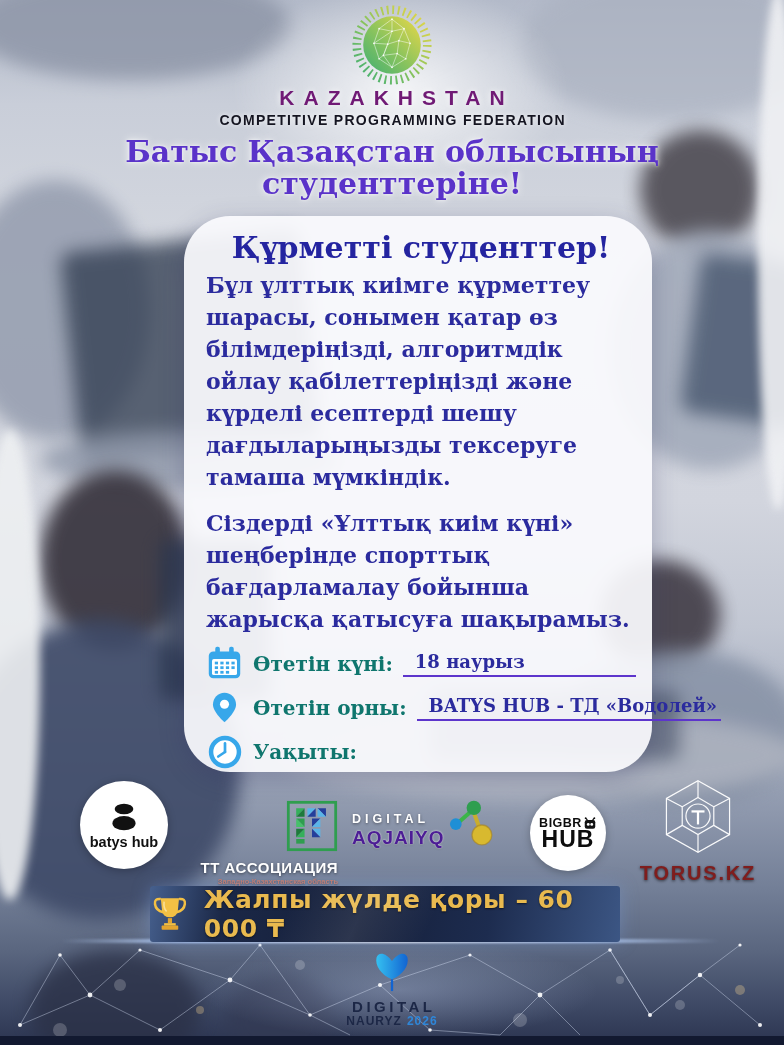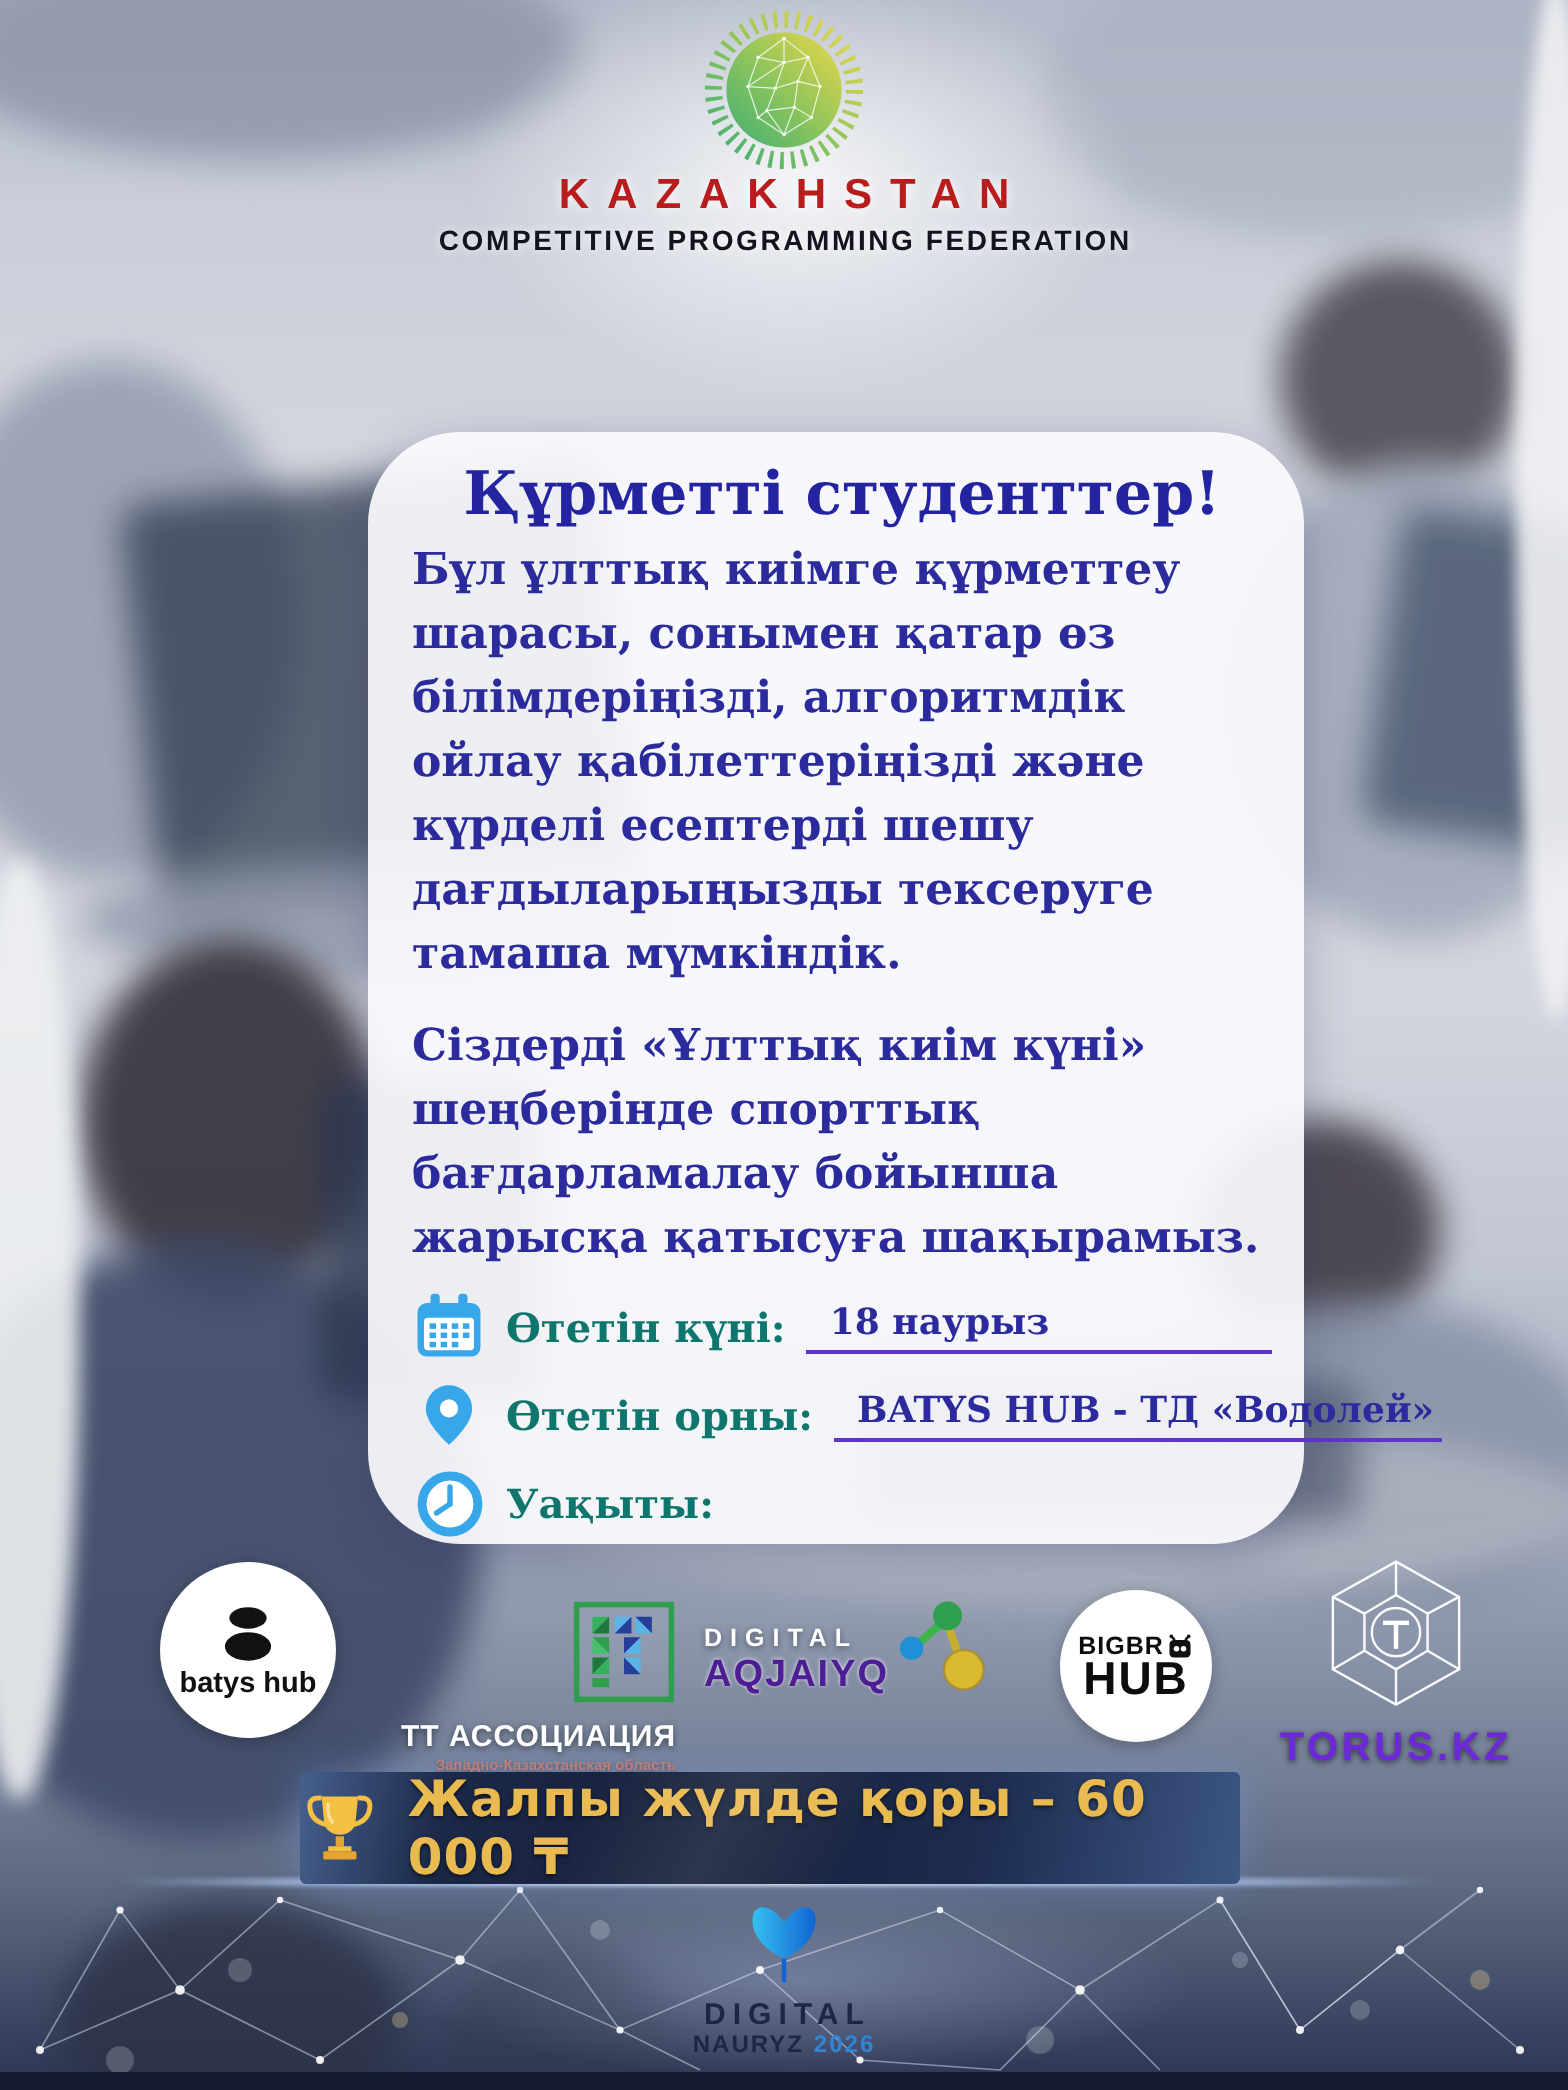--- a/index.html
+++ b/index.html
@@ -36,21 +36,21 @@
   .bottom-network{position:absolute;left:0;top:935px;width:784px;height:110px;}
   .bottom-strip{position:absolute;left:0;top:1036px;width:784px;height:9px;background:#121930;}
   .flare{position:absolute;left:60px;top:939px;width:660px;height:4px;filter:blur(1px);
     background:linear-gradient(90deg,transparent,rgba(190,215,255,.9) 20%,rgba(255,255,255,.95) 50%,rgba(190,215,255,.8) 80%,transparent);}
   .gold-dot{position:absolute;left:183px;top:929px;width:14px;height:8px;border-radius:7px 7px 0 0;
     background:#e9c050;filter:blur(1px);}
 
   
   .federation{position:absolute;left:0;right:0;top:2px;text-align:center;}
   .fed-emblem{display:block;margin:0 auto;}
-  .fed-name{font-size:21px;font-weight:600;letter-spacing:9px;padding-left:9px;color:#b91c1c;
+  .fed-name{font-size:21px;font-weight:600;letter-spacing:9px;padding-left:9px;color:#701a75;
     margin-top:-2px;text-shadow:0 0 6px rgba(255,255,255,.9);}
   .fed-sub{font-size:14px;font-weight:bold;letter-spacing:1.3px;padding-left:1.3px;color:#141420;
     margin-top:2px;text-shadow:0 0 5px rgba(255,255,255,.9);}
 
   
   .heading{position:absolute;left:0;right:0;top:136px;text-align:center;
     font-family:"DejaVu Serif","Liberation Serif",serif;font-weight:bold;font-size:30px;line-height:1.08;
     color:#5a33c9;text-shadow:0 0 8px rgba(255,255,255,.9),0 0 3px rgba(255,255,255,.7);}
 
   
@@ -85,21 +85,21 @@
   .aq-text{padding-top:14px;}
   .aq-digital{font-size:12.5px;font-weight:bold;color:#ffffff;letter-spacing:4px;
     text-shadow:0 1px 3px rgba(0,0,0,.45);}
   .aq-name{font-size:19px;font-weight:bold;color:#4c1d95;letter-spacing:1px;margin-top:1px;
     text-shadow:0 0 2px #fff,0 1px 2px rgba(0,0,0,.25);}
   .bigbro{left:530px;top:795px;width:76px;height:76px;border-radius:50%;background:#fff;
     display:flex;flex-direction:column;align-items:center;justify-content:center;
     box-shadow:0 2px 8px rgba(0,0,0,.25);}
   .bb-line1{display:flex;align-items:center;gap:1px;font-size:12.5px;font-weight:bold;color:#0d0d0d;letter-spacing:.5px;}
   .bb-line2{font-size:23px;font-weight:bold;color:#0d0d0d;line-height:.85;letter-spacing:1px;}
-  .torus{left:622px;top:778px;width:152px;text-align:center;color:#6d28d9;}
+  .torus{left:622px;top:778px;width:152px;text-align:center;color:#7f1d1d;}
   .torus-label{font-size:20px;font-weight:bold;letter-spacing:1.8px;margin-top:2px;
     text-shadow:0 1px 3px rgba(0,0,0,.6);}
 
   
   .banner{position:absolute;left:150px;top:886px;width:470px;height:56px;border-radius:3px;
     display:flex;align-items:center;justify-content:center;gap:14px;
     background:linear-gradient(100deg,#46608e 0%,#1b2847 16%,#151f3a 45%,#1d2c4f 72%,#3c5684 100%);
     box-shadow:0 0 18px rgba(120,160,230,.35);}
   .banner::after{content:"";position:absolute;inset:0;border-radius:3px;
     background:linear-gradient(115deg,transparent 30%,rgba(255,255,255,.10) 45%,transparent 60%);}
@@ -217,20 +217,24 @@
         <circle cx="35" cy="66" r="1"></circle>
           <circle cx="66" cy="66" r="1"></circle>
           <circle cx="50" cy="76" r="1"></circle>
         <circle cx="50" cy="34" r="1"></circle>
       </g>
     </svg>
     <div class="fed-name">KAZAKHSTAN</div>
     <div class="fed-sub">COMPETITIVE PROGRAMMING FEDERATION</div>
   </header>
 
+  <div class="heading">
+    <div>Батыс Қазақстан облысының</div>
+    <div>студенттеріне!</div>
+  </div>
 
   <section class="card">
     <h1 class="card-title">Құрметті студенттер!</h1>
     <p class="card-par p2">Бұл ұлттық киімге құрметтеу шарасы, сонымен қатар өз білімдеріңізді, алгоритмдік ойлау қабілеттеріңізді және күрделі есептерді шешу дағдыларыңызды тексеруге тамаша мүмкіндік.</p>
     <p class="card-par">Сіздерді «Ұлттық киім күні» шеңберінде спорттық бағдарламалау бойынша жарысқа қатысуға шақырамыз.</p>
     <div class="details">
 
       <div class="detail-row">
         <span class="detail-icon">
           <svg width="37" height="37" viewBox="0 0 40 40">

